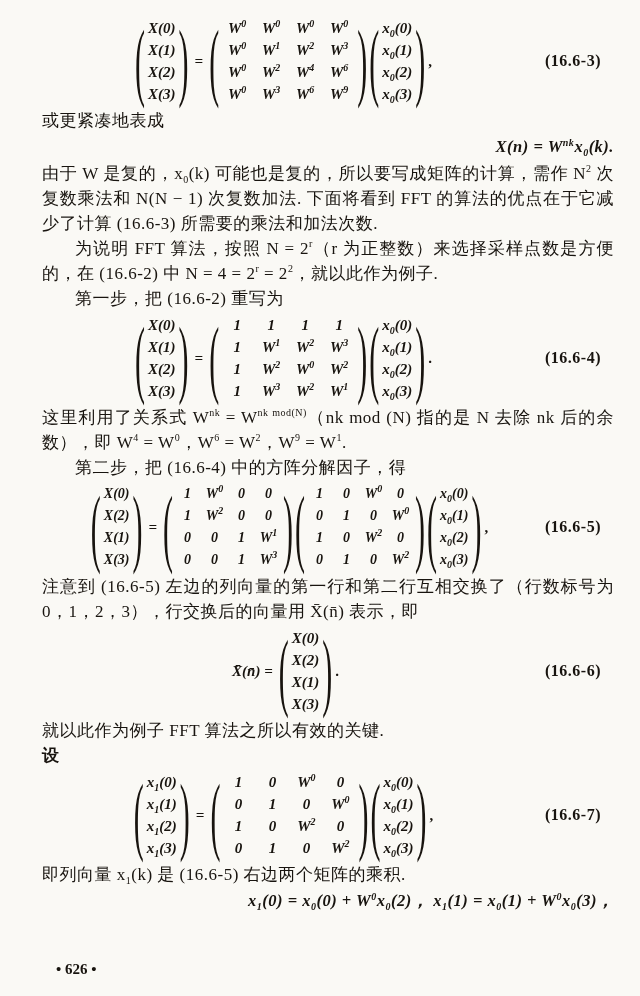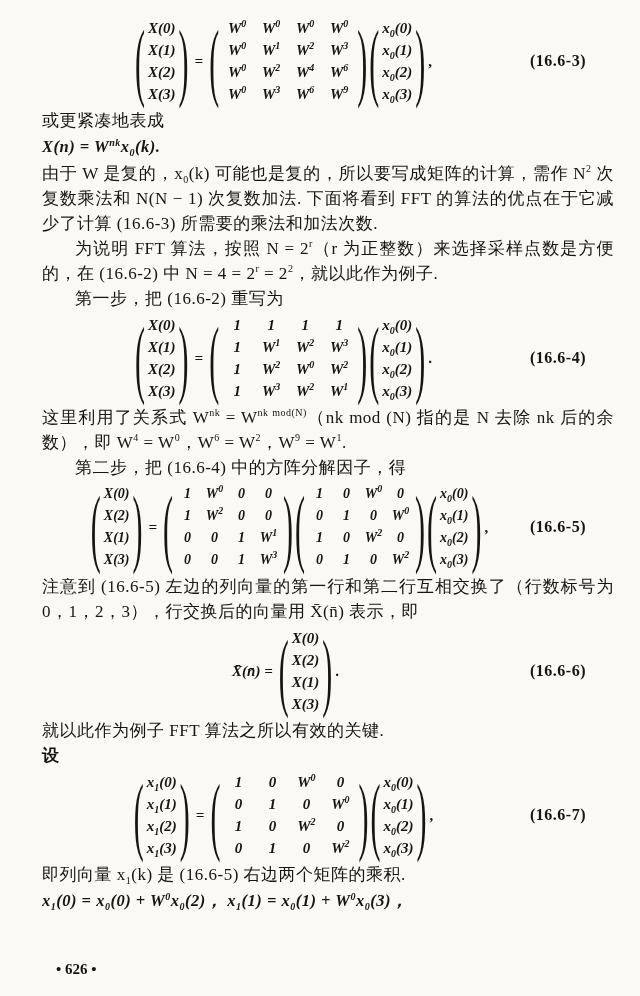--- a/index.html
+++ b/index.html
@@ -31,21 +31,21 @@
     align-items: center;
     justify-content: center;
     margin: 3px 0;
     font-style: italic;
     font-weight: bold;
     font-size: 15px;
     padding-right: 90px; 
   }
   .eq .eqlabel {
     position: absolute;
-    right: 28px;
+    right: 13px;
     top: 50%;
     transform: translateY(-50%);
     font-style: normal;
     font-weight: bold;
     font-size: 16px;
     letter-spacing: 0.5px;
   }
   .mat { display: inline-flex; align-items: center; }
   .mbody { display: inline-flex; flex-direction: column; }
   .mrow { display: flex; justify-content: center; font-style: italic; }
@@ -66,21 +66,21 @@
     line-height: 30px;
     transform: scaleY(2.9);
     transform-origin: center;
     padding: 0 1px;
   }
   .mop { padding: 0 5px; font-style: italic; font-weight: bold; }
   .trail { font-style: normal; font-weight: bold; padding-left: 2px; }
   sup { font-size: 10px; vertical-align: super; line-height: 0; }
   sub { font-size: 10px; vertical-align: sub; line-height: 0; }
   .formula {
-    text-align: left;
+    text-align: right;
     font-style: italic;
     font-weight: bold;
     font-size: 16.5px;
     line-height: 28px;
     letter-spacing: 0.5px;
   }
   .pagenum {
     font-size: 15px;
     font-weight: bold;
     margin-top: 46px;

